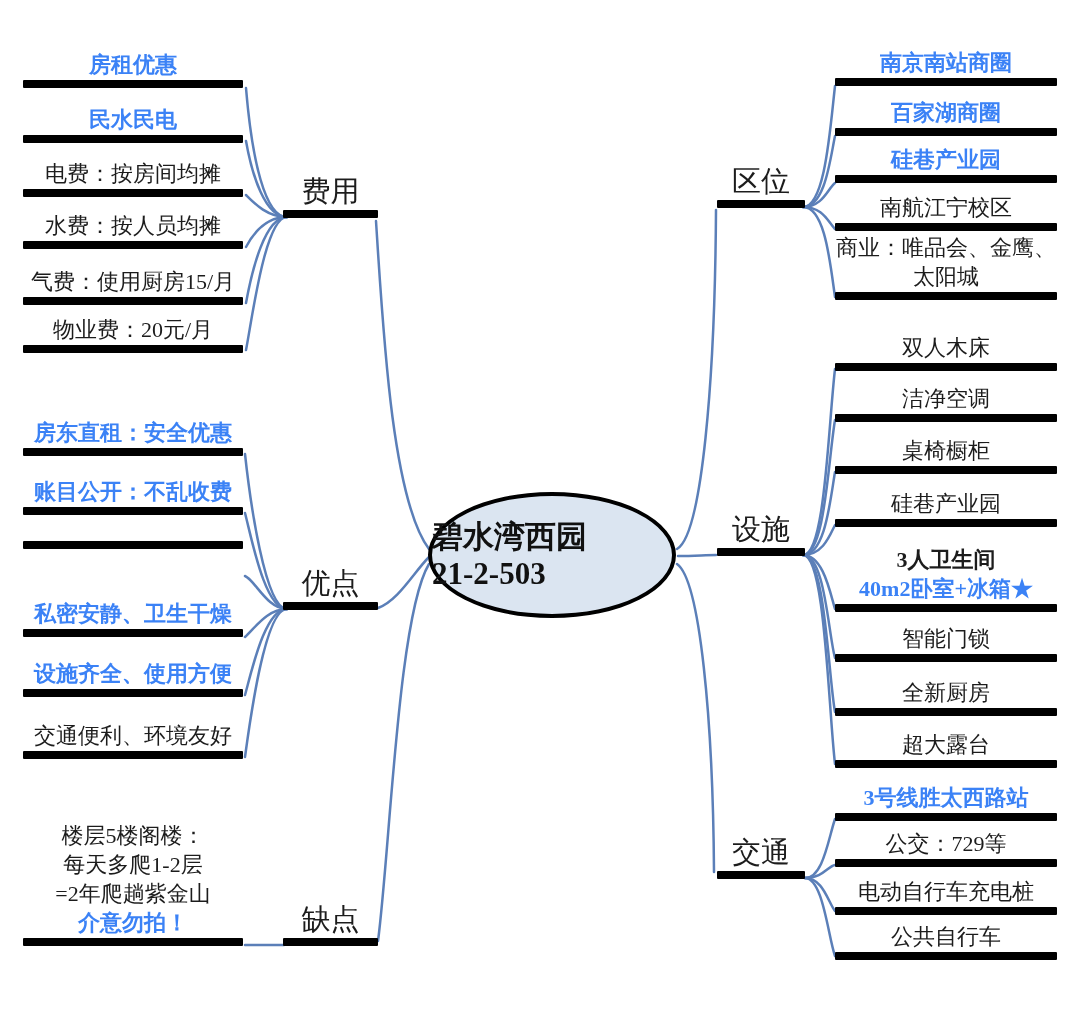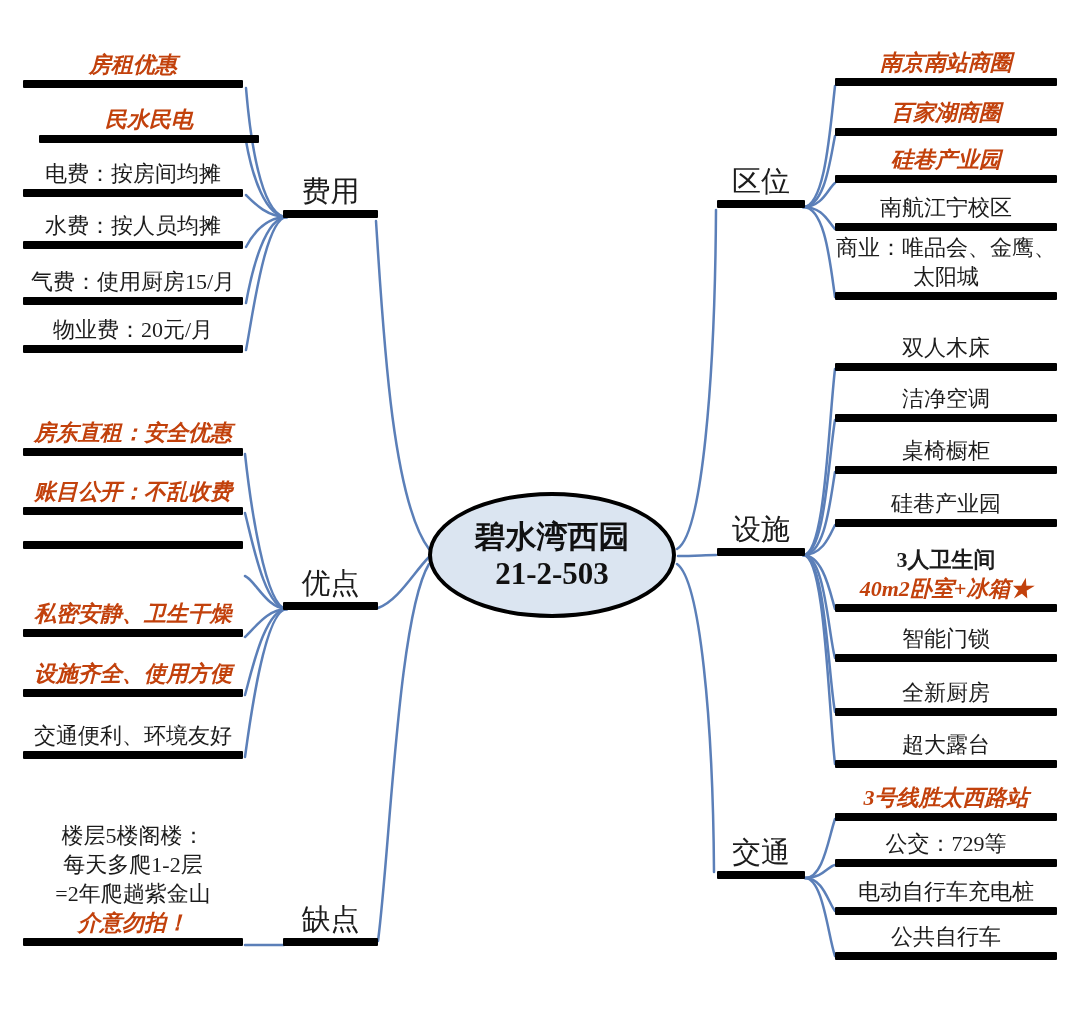--- a/index.html
+++ b/index.html
@@ -10,28 +10,28 @@
     font-family:"Liberation Serif","DejaVu Serif",serif;
     overflow:hidden;
   }
   #wires{position:absolute;left:0;top:0;width:1079px;height:1018px;}
   .leaf,.branch{position:absolute;text-align:center;}
   .txt{
     font-size:22px;line-height:29px;color:#1c1c1c;
     white-space:nowrap;
   }
   .wrap .txt{white-space:normal;}
-  .red{color:#c2410c;font-weight:bold;font-style:italic;}
+  .red{color:#3b82f6;font-weight:bold;}
   .bold{font-weight:bold;}
   .bar{height:8px;background:#000000;margin-top:1px;border-radius:1px;}
   .branch .txt{font-size:29px;line-height:36px;}
   #center-ellipse{
     position:absolute;left:428px;top:492px;width:248px;height:126px;
     background:#dbe5f1;border:4px solid #000000;border-radius:50%;
-    display:flex;flex-direction:column;align-items:center;justify-content:center;
+    display:flex;flex-direction:column;align-items:flex-start;justify-content:center;
     box-sizing:border-box;
   }
   #center-ellipse .line{
     font-size:31px;line-height:37px;font-weight:bold;color:#111;
     white-space:nowrap;
   }
 </style>
 </head>
 <body>
 
@@ -81,21 +81,21 @@
     <path d="M805,878 C823,878 828,840 835,819"></path>
     <path d="M805,878 C823,878 828,866 835,865"></path>
     <path d="M805,878 C823,878 828,902 835,911"></path>
     <path d="M805,878 C823,878 828,936 835,956"></path>
   </svg>
 
   <div class="leaf" style="left:23px;top:50px;width:220px">
     <div class="txt red">房租优惠</div>
     <div class="bar"></div>
   </div>
-  <div class="leaf" style="left:39px;top:105px;width:220px">
+  <div class="leaf" style="left:23px;top:105px;width:220px">
     <div class="txt red">民水民电</div>
     <div class="bar"></div>
   </div>
   <div class="leaf" style="left:23px;top:159px;width:220px">
     <div class="txt">电费：按房间均摊</div>
     <div class="bar"></div>
   </div>
   <div class="leaf" style="left:23px;top:211px;width:220px">
     <div class="txt">水费：按人员均摊</div>
     <div class="bar"></div>

